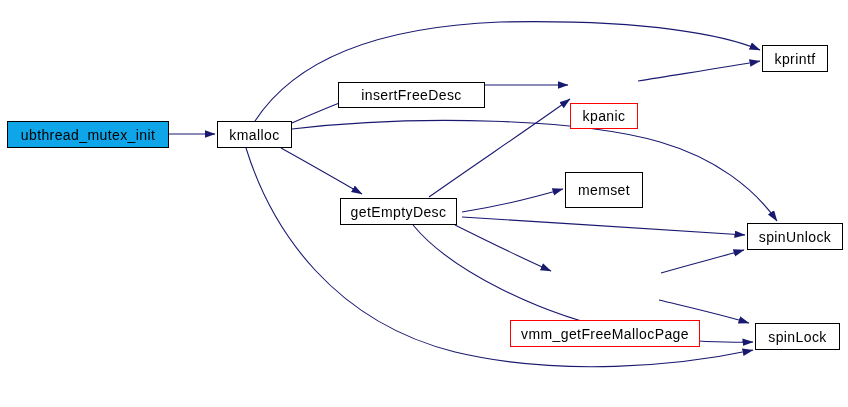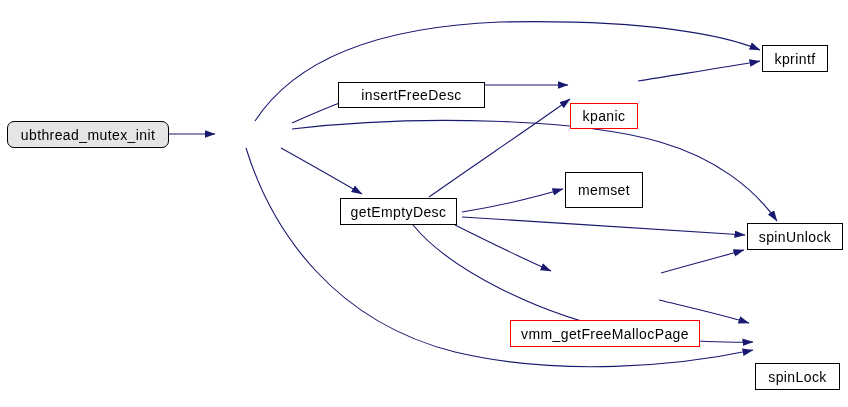--- a/index.html
+++ b/index.html
@@ -24,21 +24,21 @@
     background: #ffffff;
     display: flex;
     align-items: center;
     justify-content: center;
     font-size: 14px;
     letter-spacing: 0.4px;
     color: #000000;
     white-space: nowrap;
     cursor: pointer;
   }
-  .node.root { background: #e5e5e5; cursor: default; border-radius: 7px; }
+  .node.root { background: #0ea5e9; cursor: default; }
   .node.error { border-color: #ff0000; }
 </style>
 </head>
 <body>
 
 <div class="canvas">
 
   <svg class="edge-layer" width="848" height="407" viewBox="0 0 848 407" xmlns="http://www.w3.org/2000/svg">
     <defs>
       <marker id="arrowhead" markerUnits="userSpaceOnUse" markerWidth="12" markerHeight="9" refX="10.5" refY="3.8" orient="auto">
@@ -56,22 +56,23 @@
       <path d="M 429,197 C 470,168 537,123 570,99" fill="none" stroke="#191970" stroke-width="1.1" marker-end="url(#arrowhead)"></path>
       <path d="M 462,212 C 495,207 532,198 563,189" fill="none" stroke="#191970" stroke-width="1.1" marker-end="url(#arrowhead)"></path>
       <path d="M 462,217 C 555,223 655,229 745,235" fill="none" stroke="#191970" stroke-width="1.1" marker-end="url(#arrowhead)"></path>
       <path d="M 455,225 C 485,240 522,258 551,271" fill="none" stroke="#191970" stroke-width="1.1" marker-end="url(#arrowhead)"></path>
       <path d="M 413,225 C 450,270 540,315 625,332 C 670,341 714,343 753,342" fill="none" stroke="#191970" stroke-width="1.1" marker-end="url(#arrowhead)"></path>
       <path d="M 661,273 C 692,264 720,257 744,250" fill="none" stroke="#191970" stroke-width="1.1" marker-end="url(#arrowhead)"></path>
       <path d="M 659,300 C 692,308 723,315 749,323" fill="none" stroke="#191970" stroke-width="1.1" marker-end="url(#arrowhead)"></path>
     </svg>
 
   <div class="node root" style="left: 7px; top: 121px; width: 162px; height: 27px;">ubthread_mutex_init</div>
+  <div class="node normal" style="left: 217px; top: 121px; width: 75px; height: 27px;">kmalloc</div>
   <div class="node normal" style="left: 338px; top: 82px; width: 147px; height: 26px;">insertFreeDesc</div>
   <div class="node error" style="left: 570px; top: 72px; width: 68px; height: 26px; margin-top: 31px;">kpanic</div>
   <div class="node normal" style="left: 762px; top: 45px; width: 66px; height: 27px;">kprintf</div>
   <div class="node normal" style="left: 340px; top: 198px; width: 117px; height: 27px;">getEmptyDesc</div>
   <div class="node normal" style="left: 565px; top: 172px; width: 78px; height: 36px;">memset</div>
   <div class="node normal" style="left: 747px; top: 223px; width: 96px; height: 27px;">spinUnlock</div>
   <div class="node error" style="left: 510px; top: 273px; width: 190px; height: 27px; margin-top: 47px;">vmm_getFreeMallocPage</div>
-  <div class="node normal" style="left: 755px; top: 323px; width: 85px; height: 27px; margin-top: 40px;">spinLock</div>
+  <div class="node normal" style="left: 755px; top: 323px; width: 85px; height: 27px;">spinLock</div>
 
 </div>
 
 </body></html>

